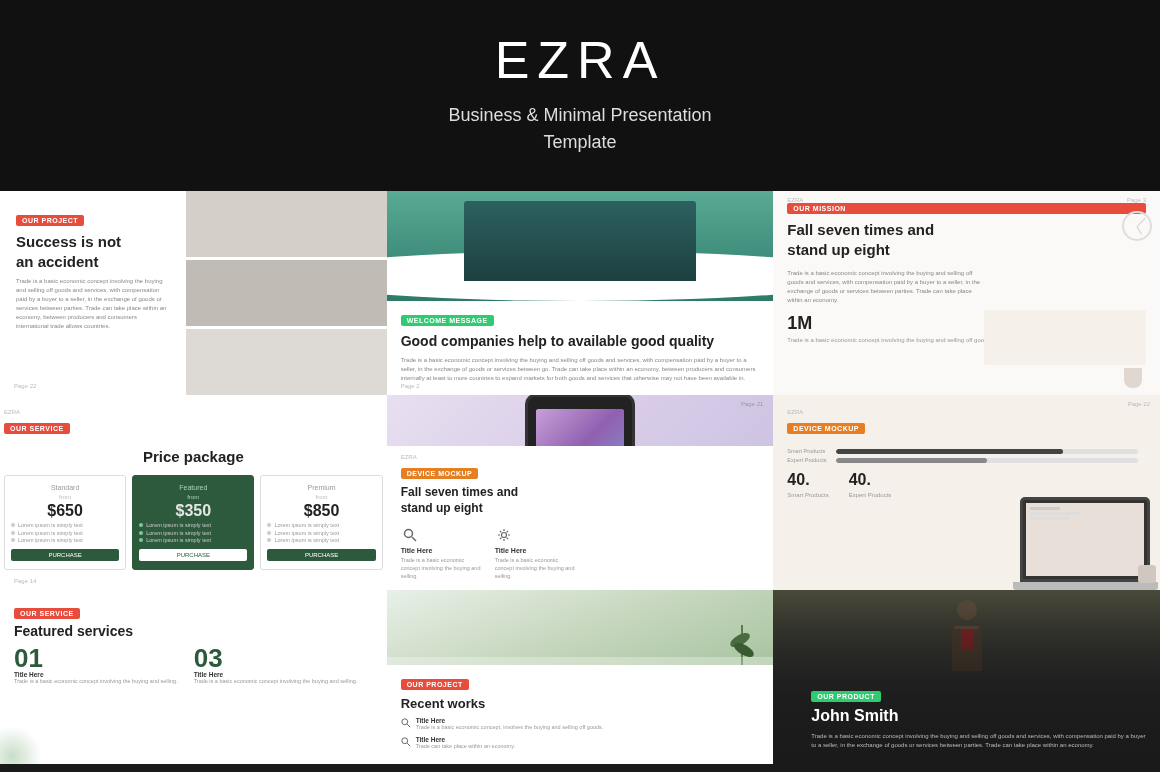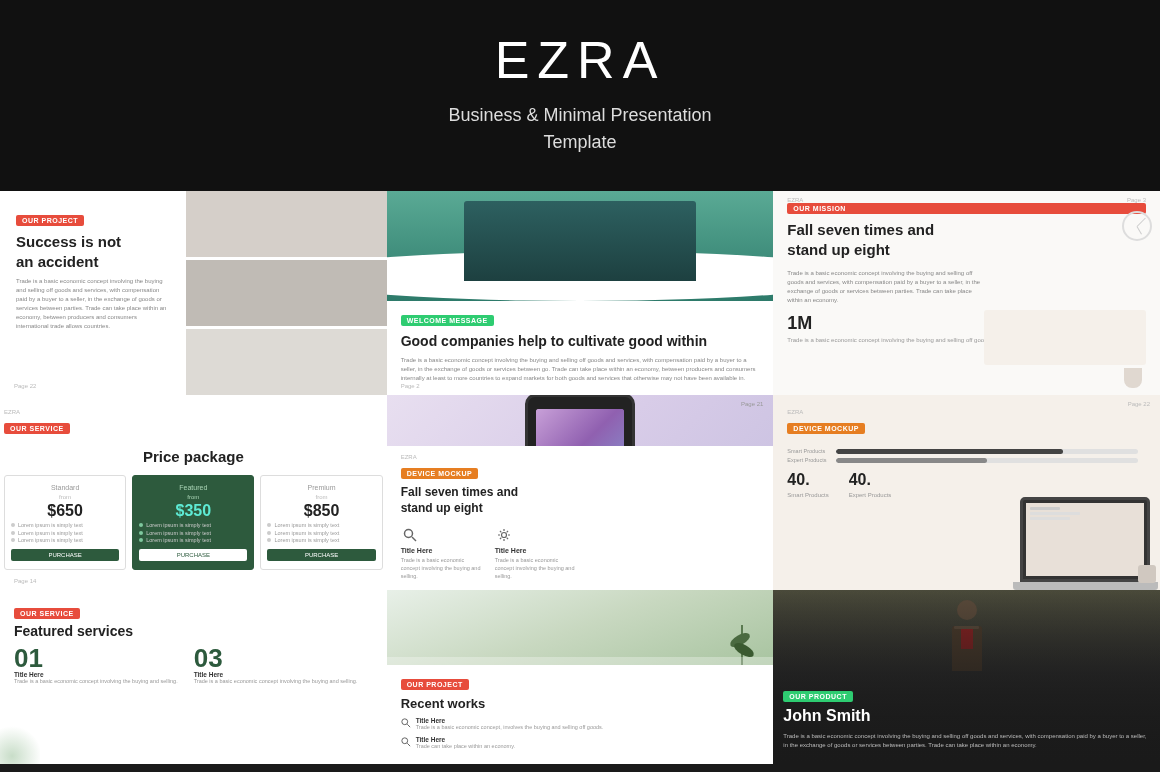--- a/index.html
+++ b/index.html
@@ -179,21 +179,21 @@
       font-size: 6px;
       color: #bbb;
     }
     .price-card.featured .price-from { color: #aad4b5; }
     .price-amount {
       font-size: 16px;
       font-weight: 700;
       color: #222;
       margin: 2px 0;
     }
-    .price-card.featured .price-amount { color: #5eead4; }
+    .price-card.featured .price-amount { color: #e5e5e5; }
     .price-feature {
       font-size: 5.5px;
       color: #999;
       margin: 1.5px 0;
       text-align: left;
       display: flex;
       align-items: center;
       gap: 3px;
     }
     .price-card.featured .price-feature { color: #ccc; }
@@ -386,20 +386,21 @@
     }
     .slide-9-photo {
       position: absolute;
       inset: 0;
       background: linear-gradient(180deg, #4a4a3a 0%, #2a2a2a 50%, #1a1a1a 100%);
     }
     .slide-9-content {
       position: relative;
       z-index: 2;
       padding: 10px 10px 14px;
+      margin-left: 28px;
     }
     .slide-9-content .slide-heading { color: #fff; font-size: 16px; }
     .slide-9-content .slide-text { color: #bbb; }
     .slide-9-content .tag { margin-bottom: 4px; }
 
     
     .icon-row {
       display: flex;
       gap: 14px;
       margin-top: 10px;
@@ -612,21 +613,21 @@
   </div>
 
   <div class="slide" style="background:#fff;padding:0;display:flex;flex-direction:column;position:relative;">
 
     <div style="height:110px;background:linear-gradient(180deg,#5aaa95 0%,#2d7a6a 100%);position:relative;overflow:hidden;">
       <div style="position:absolute;bottom:0;left:50%;transform:translateX(-50%);width:150%;height:50px;background:#fff;border-radius:50%;"></div>
       <div style="position:absolute;top:10px;left:50%;transform:translateX(-50%);width:60%;height:80px;background:linear-gradient(180deg,#2d6060 0%,#1d4040 100%);border-radius:3px 3px 0 0;"></div>
     </div>
     <div style="padding:8px 14px 12px;flex:1;">
       <span class="tag tag-green">WELCOME MESSAGE</span>
-      <div class="slide-heading" style="font-size:14px;">Good companies help to cultivate good within</div>
+      <div class="slide-heading" style="font-size:14px;">Good companies help to available good quality</div>
       <div class="slide-text" style="margin-top:4px;">Trade is a basic economic concept involving the buying and selling off goods and services, with compensation paid by a buyer to a seller, in the exchange of goods or services between go. Trade can take place within an economy, between producers and consumers internally at least to more countries to expand markets for both goods and services that otherwise may not have been available in.</div>
     </div>
     <div class="slide-page">Page 2</div>
   </div>
 
   <div class="slide slide-3" style="position:relative;padding:12px 14px;">
     <div class="slide-brand">EZRA</div>
     <div style="position:absolute;top:6px;right:14px;font-size:6px;color:#bbb;">Page 3</div>
     <span class="tag tag-red">OUR MISSION</span>
     <div class="slide-heading" style="width:55%;">

